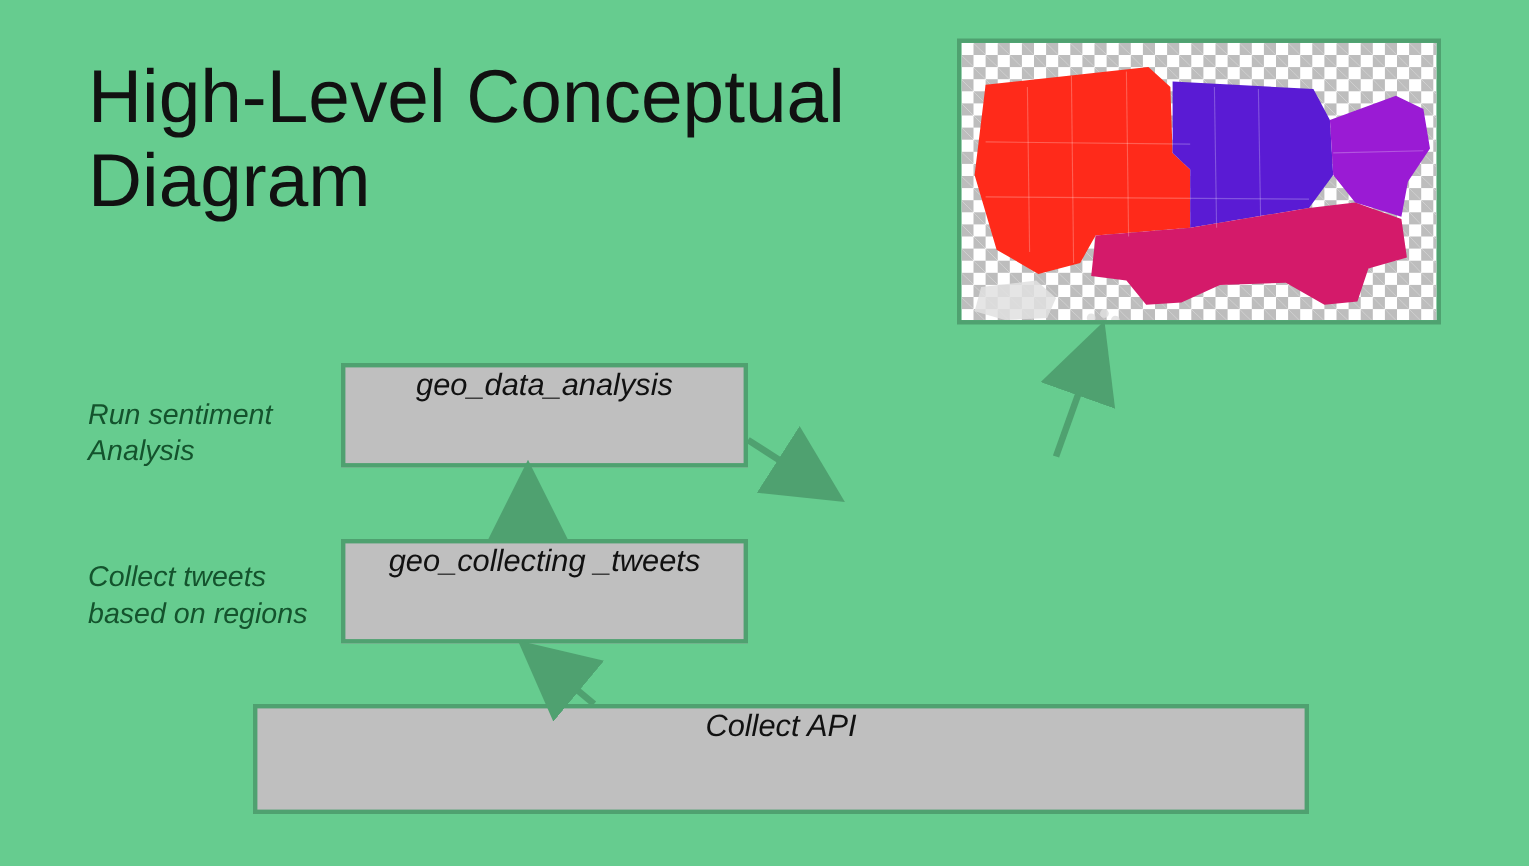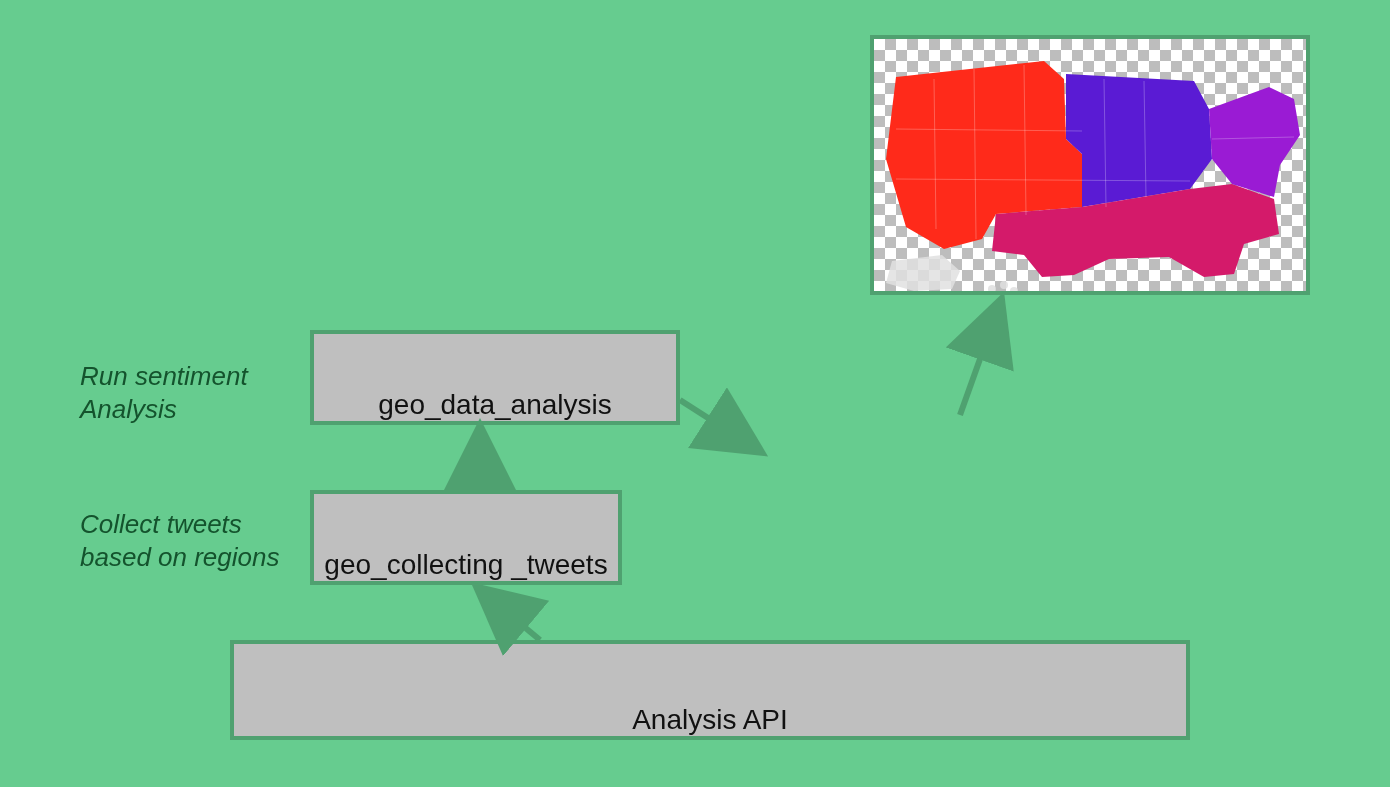--- a/index.html
+++ b/index.html
@@ -32,25 +32,26 @@
     font-weight: 400;
     line-height: 1.25;
     color: #14532d;
     font-style: italic;
   }
   .box {
     position: absolute;
     background: #bfbfbf;
     border: 4px solid #4fa170;
     display: flex;
-    align-items: flex-end;
+    align-items: flex-start;
     justify-content: center;
     font-size: 28px;
     color: #111;
     box-sizing: border-box;
+    font-style: italic;
   }
   .mapframe {
     position: absolute;
     border: 4px solid #4fa170;
     box-sizing: border-box;
     overflow: hidden;
   }
   .checker {
     position: absolute;
     inset: 0;
@@ -63,31 +64,35 @@
   }
   svg { display: block; }
   .arrowline { stroke: #4fa170; stroke-width: 6; fill: none; }
   .arrowhead { fill: #4fa170; }
 </style>
 </head>
 <body>
 
 <div class="stage">
 
+  <div class="title">
+    <span>High-Level Conceptual</span><br>
+    <span>Diagram</span>
+  </div>
 
   <div class="caption" style="left:80px; top:360px; white-space:pre-line;">Run sentiment
 Analysis</div>
   <div class="caption" style="left:80px; top:508px; white-space:pre-line;">Collect tweets
 based on regions</div>
 
   <div class="box" style="left:230px; top:640px; width:960px; height:100px;">
-    <span>Analysis API</span>
+    <span>Collect API</span>
   </div>
 
-  <div class="box" style="left:310px; top:490px; width:312px; height:95px;">
+  <div class="box" style="left:310px; top:490px; width:370px; height:95px;">
     <span>geo_collecting _tweets</span>
   </div>
 
   <div class="box" style="left:310px; top:330px; width:370px; height:95px;">
     <span>geo_data_analysis</span>
   </div>
 
 
   <div class="mapframe" style="left:870px; top:35px; width:440px; height:260px;">
     <div class="checker"></div>

